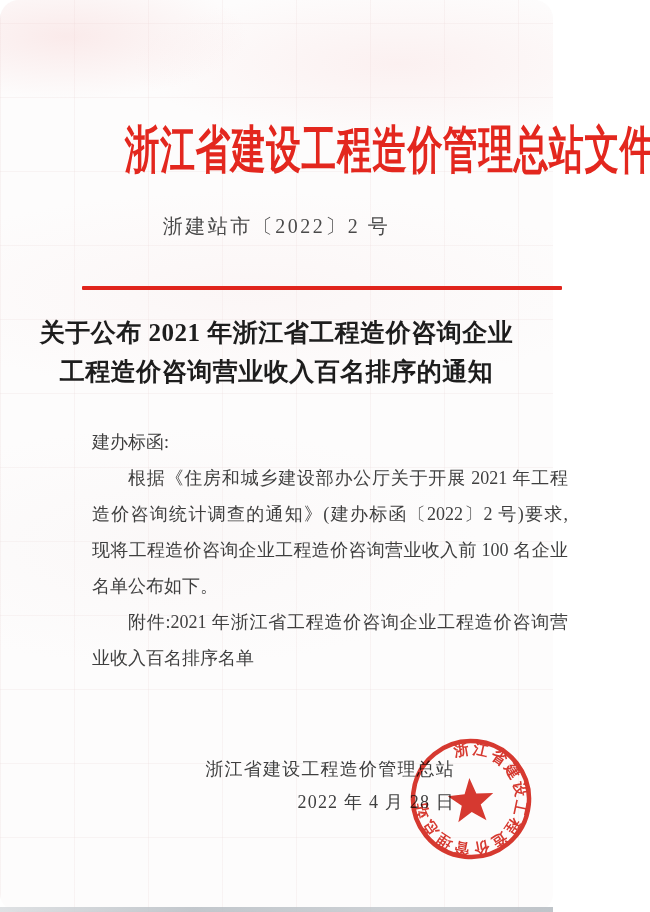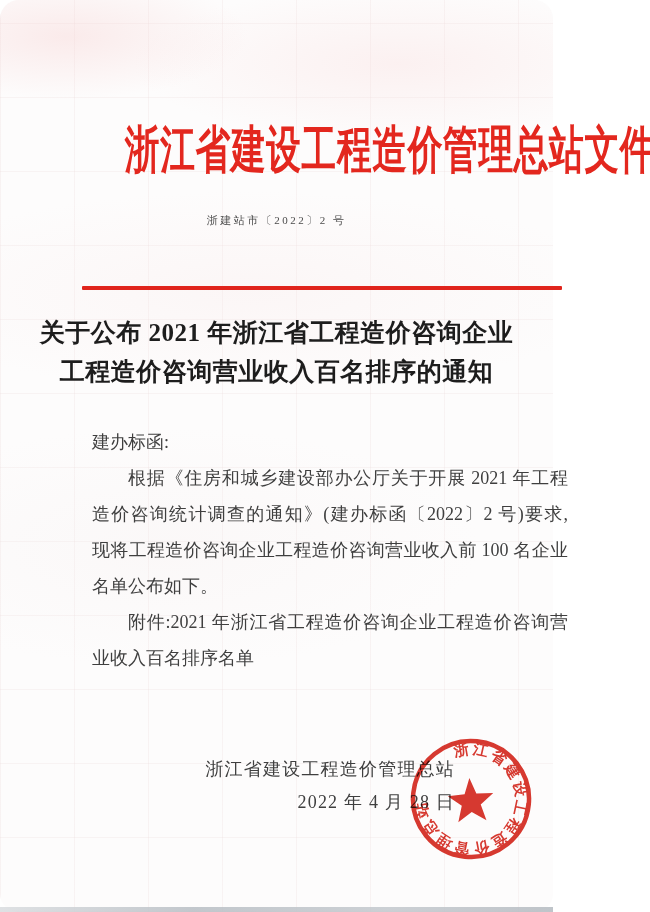--- a/index.html
+++ b/index.html
@@ -46,21 +46,21 @@
     letter-spacing: 1px;
     color: #e3271e;
     transform: scaleX(0.68);
     transform-origin: 50% 50%;
   }
 
   .doc-number {
     position: absolute;
     top: 213px; left: 0; right: 0;
     text-align: center;
-    font-size: 11px;
+    font-size: 20px;
     letter-spacing: 2.5px;
     color: #4a4a4a;
   }
 
   .red-line {
     position: absolute;
     top: 286px; left: 82px;
     width: 480px; height: 4px;
     background: #e0241c;
     border-radius: 1px;

